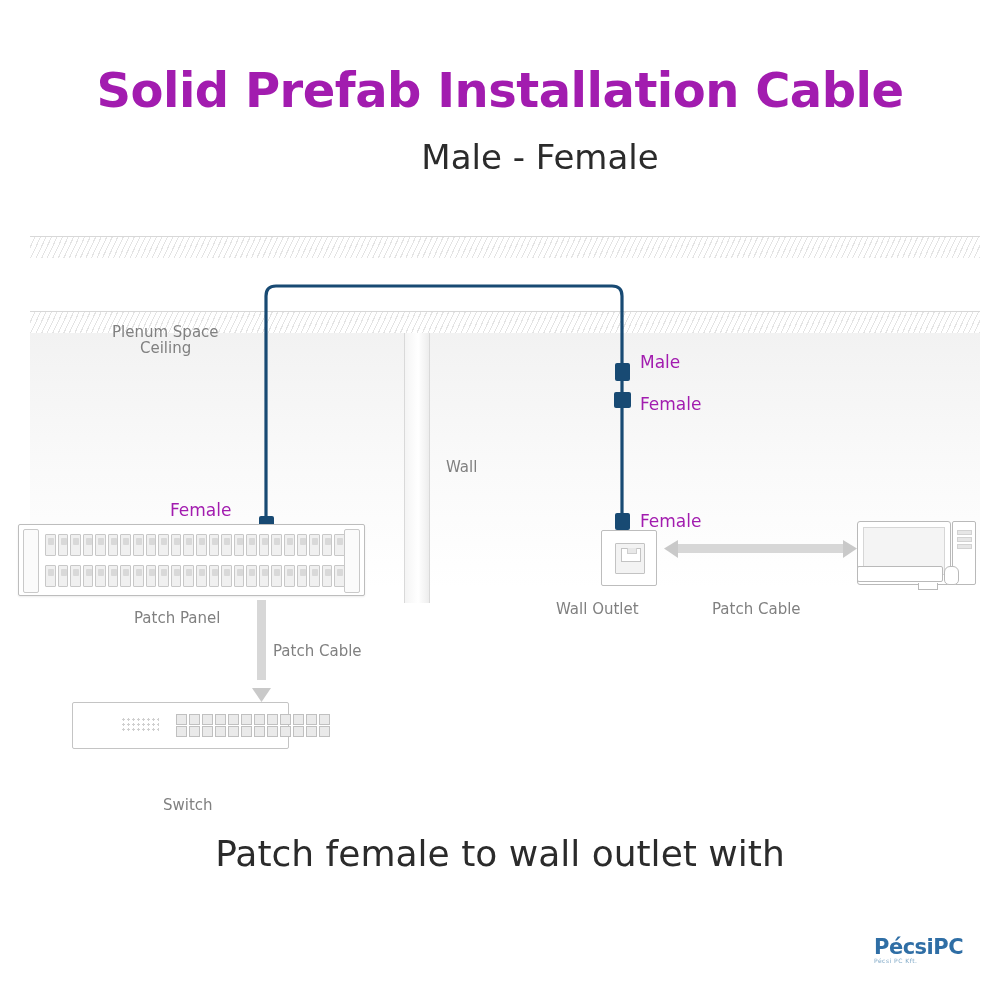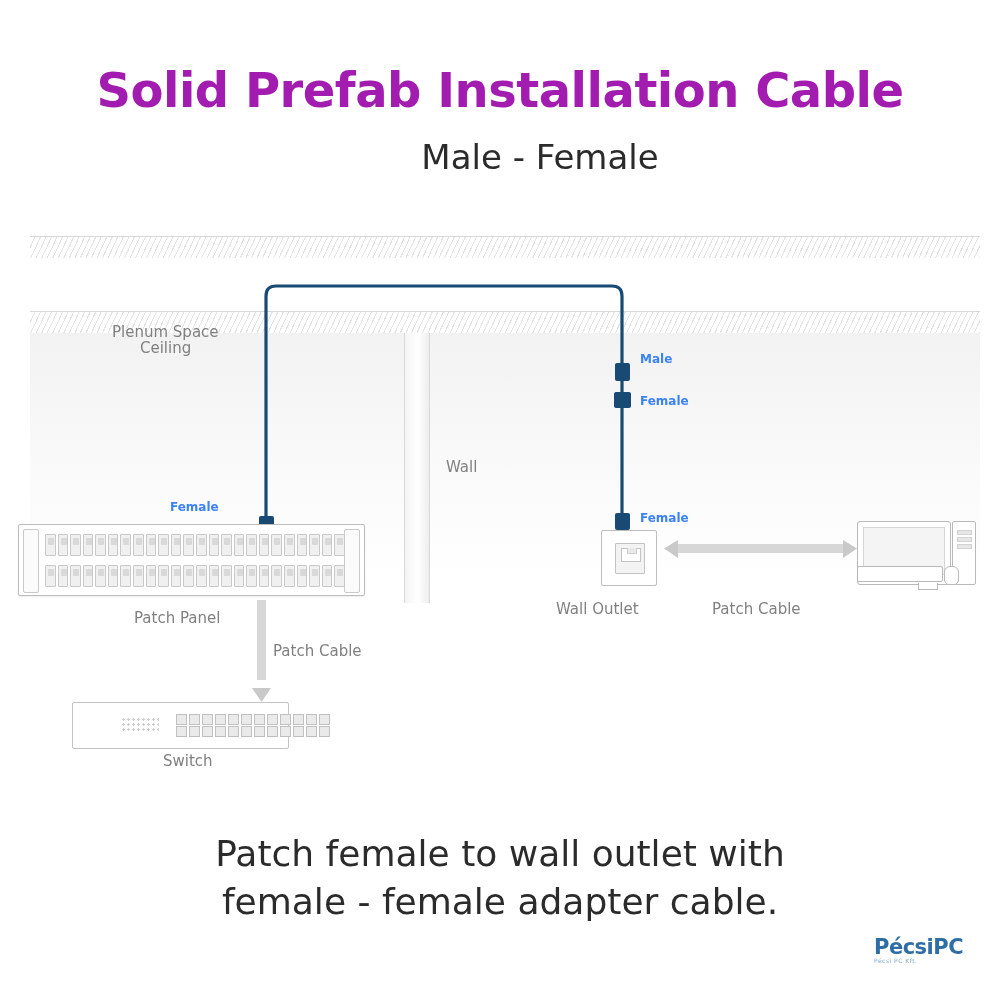--- a/index.html
+++ b/index.html
@@ -41,21 +41,21 @@
   .wall{
     position:absolute;left:404px;top:333px;width:24px;height:270px;
     background:linear-gradient(to right,#f4f4f4,#ffffff 55%,#ededed);
     border-left:1px solid #d9d9d9;border-right:1px solid #d9d9d9;
   }
 
   .lbl{
     position:absolute;font-size:15px;color:#808080;white-space:nowrap;
   }
   .lbl-blue{
-    position:absolute;font-size:12px;color:#3b82f6;white-space:nowrap;font-weight:bold;
+    position:absolute;font-size:17px;color:#a21caf;white-space:nowrap;font-weight:normal;
   }
 
   
   svg.cable{position:absolute;left:0;top:0;width:1000px;height:1000px;pointer-events:none;}
 
   
   .conn{position:absolute;background:#184a73;}
 
   
   .patch-panel{
@@ -256,21 +256,21 @@
       <div class="sw-port"></div>
       <div class="sw-port"></div>
       <div class="sw-port"></div>
       <div class="sw-port"></div>
       <div class="sw-port"></div>
       <div class="sw-port"></div>
       <div class="sw-port"></div>
       <div class="sw-port"></div>
   </div>
 </div>
-<div class="lbl" style="left:163px;top:752px;">Switch</div>
+<div class="lbl" style="left:163px;top:796px;">Switch</div>
 
 <div class="outlet">
   <div class="outlet-inner">
     <div class="outlet-jack"></div>
   </div>
 </div>
 <div class="lbl" style="left:556px;top:600px;">Wall Outlet</div>
 <div class="lbl" style="left:712px;top:600px;">Patch Cable</div>
 
 <div class="monitor">
@@ -280,19 +280,18 @@
 <div class="tower">
   <div class="tower-slot" style="top:8px;"></div>
   <div class="tower-slot" style="top:15px;"></div>
   <div class="tower-slot" style="top:22px;"></div>
 </div>
 <div class="keyboard"></div>
 <div class="mouse"></div>
 
 <div class="caption">
   <div>Patch female to wall outlet with</div>
-  <div>female - female adapter cable.</div>
 </div>
 
 <div class="logo">
   <div class="logo-main">PécsiPC</div>
   <div class="logo-sub">Pécsi PC Kft.</div>
 </div>
 
 </body></html>

